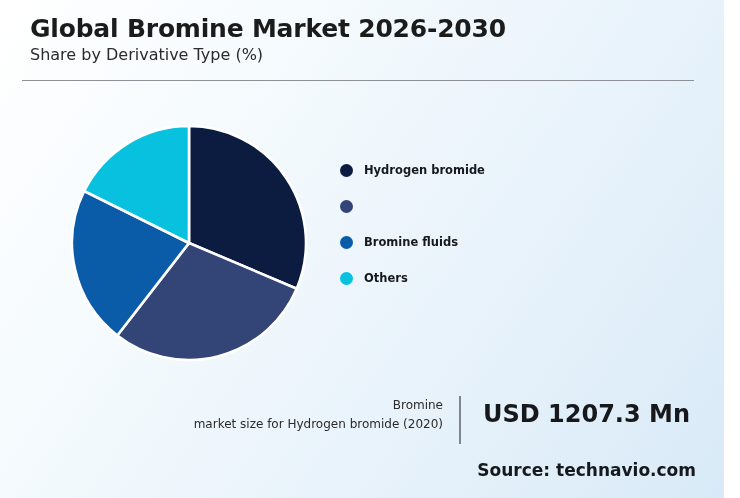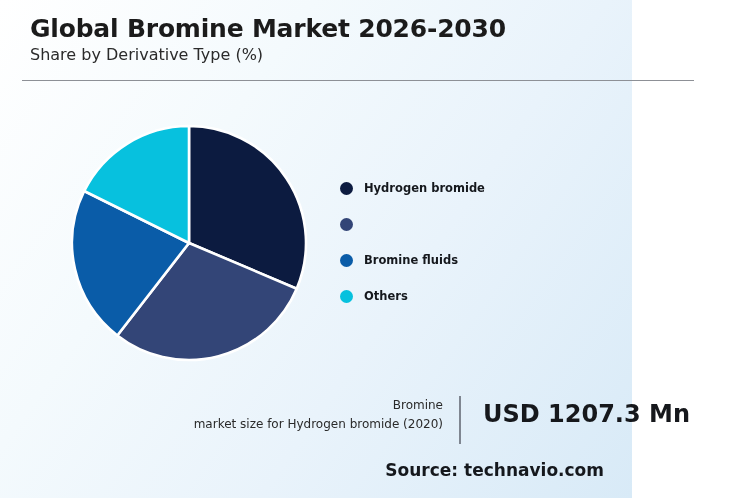--- a/index.html
+++ b/index.html
@@ -7,21 +7,21 @@
     padding: 0;
   }
   body {
     width: 740px;
     height: 498px;
     overflow: hidden;
     font-family: "DejaVu Sans", sans-serif;
   }
   .canvas {
     position: relative;
-    width: 632px;
+    width: 724px;
     height: 498px;
     box-sizing: border-box;
     background: linear-gradient(125deg, #ffffff 0%, #f4fafd 32%, #e9f3fb 62%, #d8eaf7 100%);
   }
 
   
   .header {
     position: absolute;
     left: 30px;
     top: 14px;
@@ -62,21 +62,21 @@
   }
   .pie-wrap svg {
     display: block;
     overflow: visible;
   }
 
   
   .legend {
     position: absolute;
     left: 340px;
-    top: 170px;
+    top: 152px;
     width: 330px;
   }
   .legend-row {
     display: flex;
     align-items: center;
     height: 36px;
   }
   .legend-dot {
     width: 13px;
     height: 13px;

